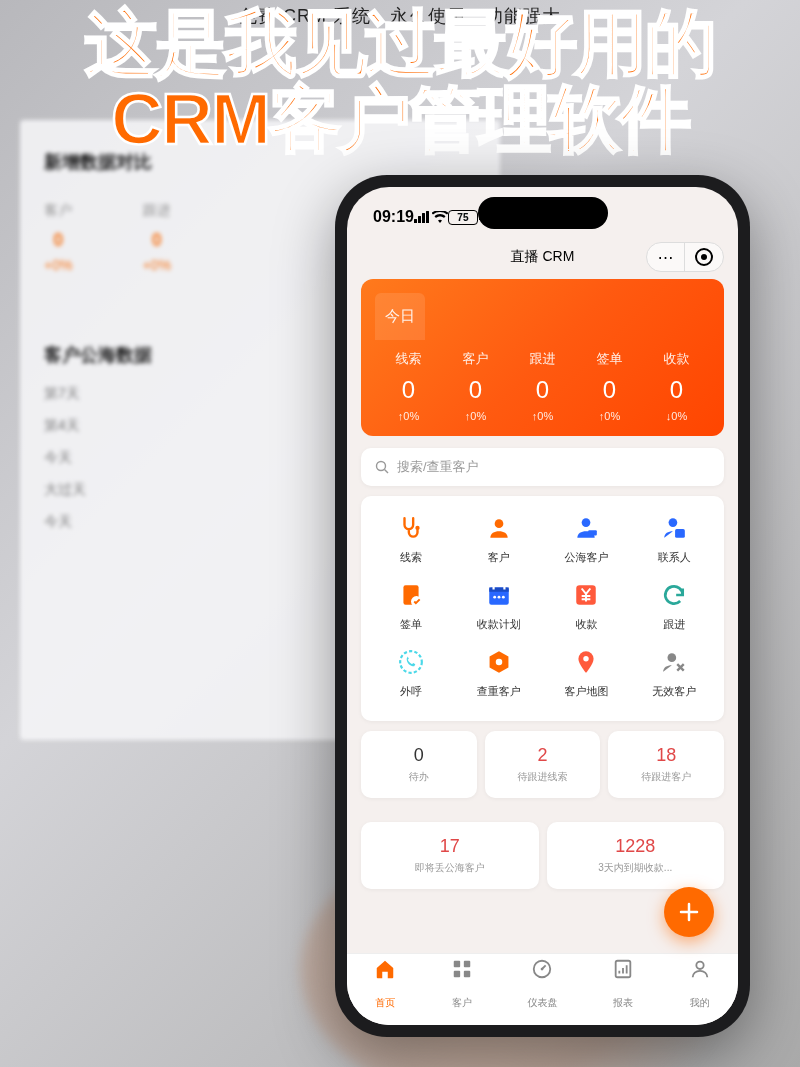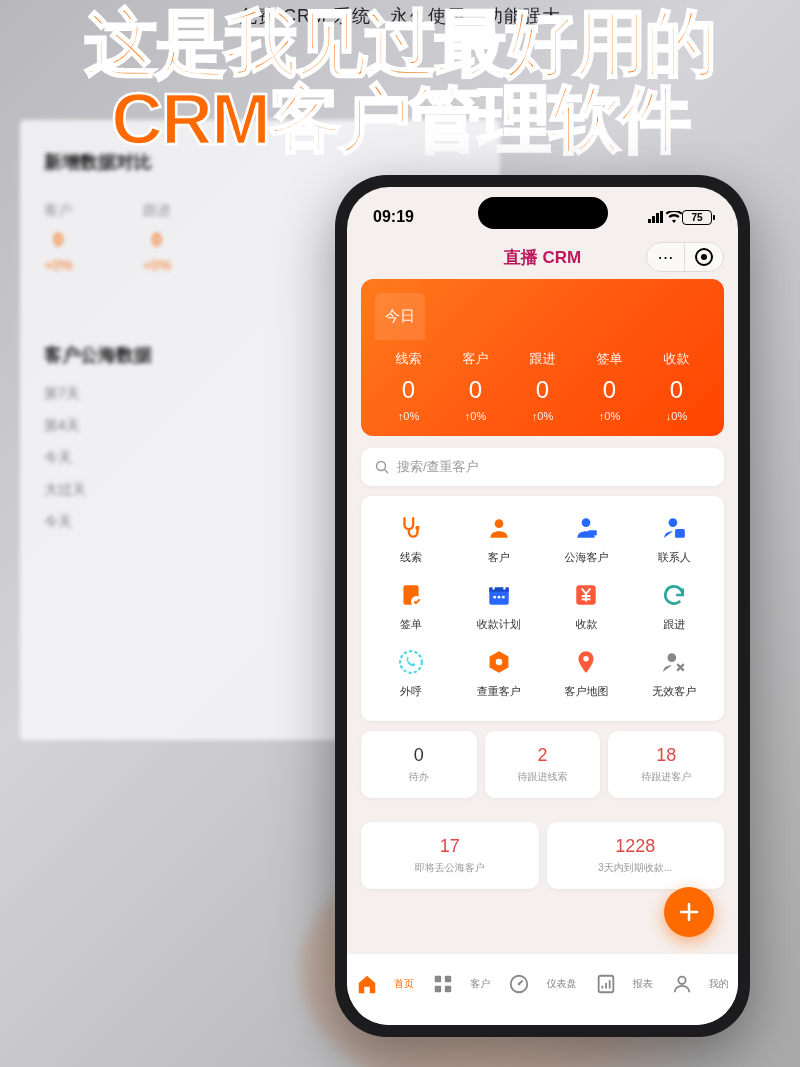--- a/index.html
+++ b/index.html
@@ -17,34 +17,34 @@
 .ls-list div{font-size:14px;color:#666;margin-bottom:14px}
 
 .top-text{position:absolute;top:4px;left:50%;transform:translateX(-50%);font-size:18px;color:#222;letter-spacing:1px;white-space:nowrap}
 .headline{position:absolute;top:0;left:0;right:0;text-align:center;font-size:72px;font-weight:900;line-height:1.05;color:#ff6a00;-webkit-text-stroke:2.5px #fff;padding-top:6px;letter-spacing:-2px}
 
 .hand{position:absolute;left:300px;top:820px;width:500px;height:300px;background:radial-gradient(ellipse 320px 220px at 180px 150px,rgba(210,180,160,.95),rgba(190,155,135,.6) 50%,transparent 80%);border-radius:50%;filter:blur(6px)}
 
 .phone{position:absolute;left:335px;top:175px;width:415px;height:862px;background:#1c1c1e;border-radius:52px;padding:12px;box-shadow:0 20px 60px rgba(0,0,0,.4)}
 .phone-screen{width:100%;height:100%;background:#f5f0ee;border-radius:42px;overflow:hidden;position:relative;display:flex;flex-direction:column}
 .notch{position:absolute;top:10px;left:50%;transform:translateX(-50%);width:130px;height:32px;background:#000;border-radius:17px;z-index:50}
-.status-bar{position:relative;height:48px;display:flex;justify-content:space-between;align-items:center;padding:12px 26px 0;font-size:16px;font-weight:600;color:#000}
+.status-bar{position:relative;height:48px;display:flex;justify-content:flex-start;align-items:center;padding:12px 26px 0;font-size:16px;font-weight:600;color:#000}
 .status-right{display:flex;align-items:center;gap:0}
 .sig{width:18px;height:12px;display:flex;align-items:flex-end;gap:1px}
 .sig span{width:3px;background:#000;border-radius:0.5px}
 .sig span:nth-child(1){height:4px}.sig span:nth-child(2){height:7px}.sig span:nth-child(3){height:10px}.sig span:nth-child(4){height:12px}
 .wifi{width:16px;height:12px;position:relative}
 .wifi::before{content:'';position:absolute;inset:0;background:radial-gradient(circle at 50% 100%,#000 2px,transparent 2px,transparent 4px,#000 4px,#000 6px,transparent 6px,transparent 8px,#000 8px,#000 10px,transparent 10px);clip-path:polygon(50% 100%,0 0,100% 0)}
 .batt{width:30px;height:15px;border:1.5px solid #000;border-radius:4px;position:relative;font-size:10px;font-weight:700;display:flex;align-items:center;justify-content:center;color:#000}
 .batt::after{content:'';position:absolute;right:-4px;top:4px;width:2px;height:5px;background:#000;border-radius:0 1px 1px 0}
 .batt-fill{position:absolute;left:1px;top:1px;bottom:1px;width:75%;background:#000;border-radius:2px;z-index:-1}
 .batt span{position:relative;color:#fff;mix-blend-mode:difference}
 
 .app-hdr{height:44px;display:flex;align-items:center;justify-content:center;position:relative}
-.app-title{font-size:17px;font-weight:700;color:#be185d}
+.app-title{font-size:14px;font-weight:400;color:#000000}
 .hdr-btns{position:absolute;right:14px;display:flex;align-items:center;gap:0;border:1px solid #ddd;border-radius:16px;height:30px;background:rgba(255,255,255,.6)}
 .hdr-btn{width:38px;height:28px;display:flex;align-items:center;justify-content:center;font-size:16px;color:#000}
 .hdr-btn:first-child{border-right:1px solid #ddd}
 .hdr-dot{width:18px;height:18px;border:2.5px solid #000;border-radius:50%;position:relative}
 .hdr-dot::after{content:'';position:absolute;top:50%;left:50%;transform:translate(-50%,-50%);width:6px;height:6px;background:#000;border-radius:50%}
 
 .content{flex:1;overflow:hidden;padding:0 14px}
 .dash-card{background:linear-gradient(135deg,#ff7a1c 0%,#ff5a10 50%,#ff4500 100%);border-radius:12px;padding:14px;color:#fff}
 .dash-today{font-size:15px;opacity:.92;background:rgba(255,255,255,.12);display:inline-block;padding:14px 10px;border-radius:6px 6px 0 0;margin-bottom:10px}
 .dash-row{display:flex;justify-content:space-between;text-align:center}
@@ -68,21 +68,21 @@
 .stat-num{font-size:18px;font-weight:400;margin-bottom:4px}
 .stat-lbl{font-size:10px;color:#999}
 .c-red{color:#e04848}
 .c-dark{color:#333}
 
 .stat-grid2{margin-top:24px;display:grid;grid-template-columns:1fr 1fr;gap:8px}
 
 .fab{position:absolute;right:24px;bottom:88px;width:50px;height:50px;background:#ff6a00;border-radius:50%;display:flex;align-items:center;justify-content:center;color:#fff;font-size:28px;box-shadow:0 5px 16px rgba(255,106,0,.5)}
 
 .bottom-nav{height:72px;background:#fff;border-top:1px solid #eee;display:flex;justify-content:space-around;align-items:center;padding-bottom:12px}
-.nav-item{display:flex;flex-direction:row;align-items:center;gap:16px;font-size:10px;color:#888}
+.nav-item{display:flex;flex-direction:column;align-items:center;gap:16px;font-size:10px;color:#888}
 .nav-item.active{color:#ff6a00}
 .nav-ic{width:22px;height:22px;display:flex;align-items:center;justify-content:center}
 
 svg{display:block}
 </style>
 </head>
 <body>
 
 <div class="laptop-bg"></div>
 

